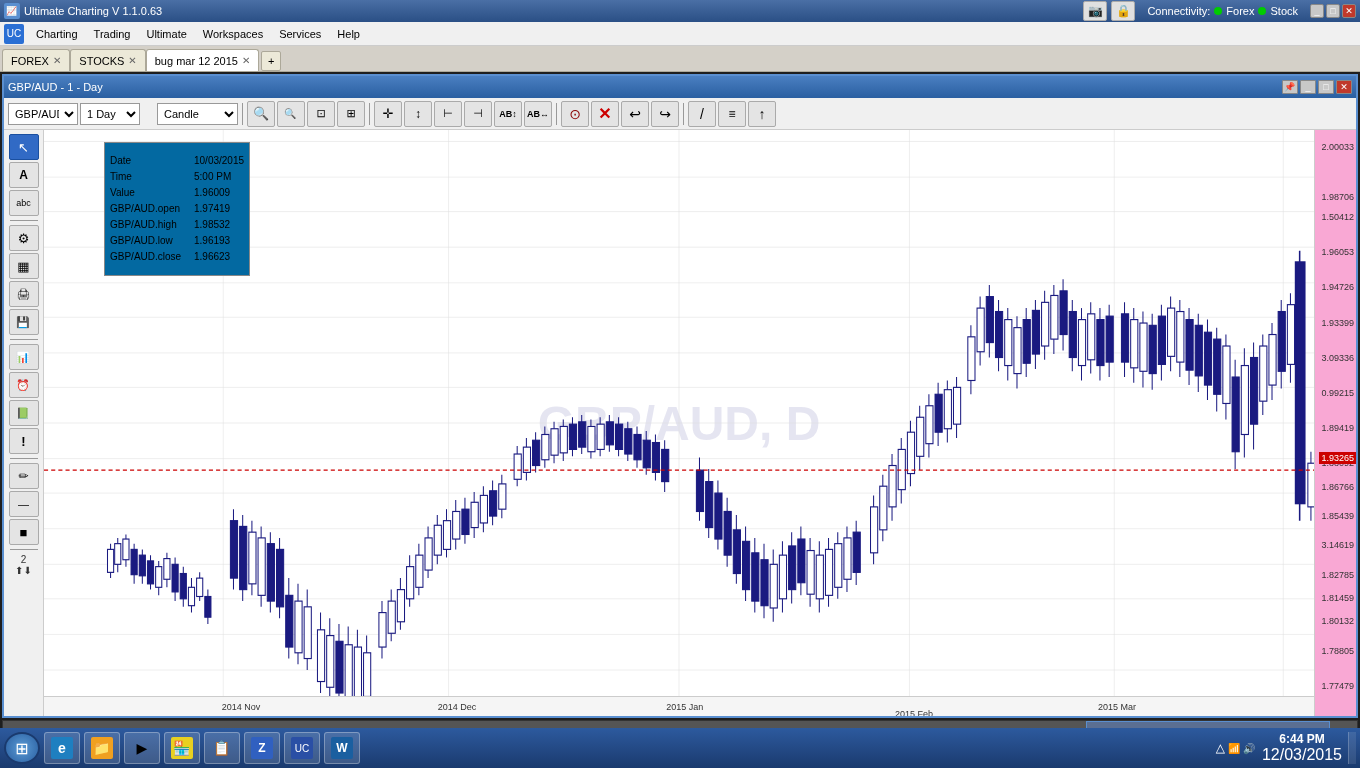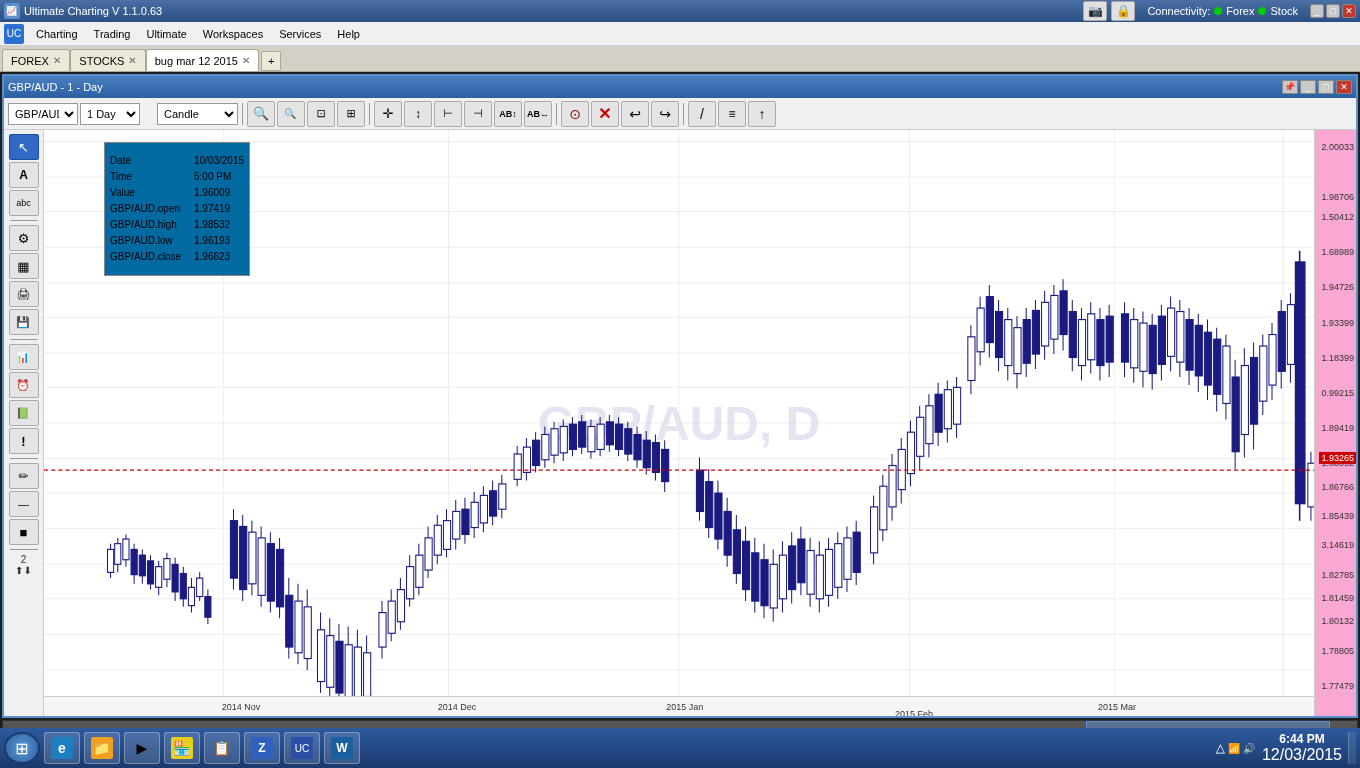--- a/index.html
+++ b/index.html
@@ -831,26 +831,26 @@
         <div style="position:absolute;left:49%;font-size:9px;color:#333;">2015 Jan</div>
         <div style="position:absolute;left:67%;font-size:9px;color:#333;margin-top:14px;">2015 Feb</div>
         <div style="position:absolute;left:83%;font-size:9px;color:#333;">2015 Mar</div>
       </div>
     </div>
 
     <div class="price-axis" style="position:relative;width:42px;background:#f9a8d4;border-left:1px solid #ccc;font-size:9px;">
       <div class="price-label" style="top:2%;">2.00033</div>
       <div class="price-label" style="top:8%;margin-top:15px;">1.98706</div>
       <div class="price-label" style="top:14%;">1.50412</div>
-      <div class="price-label" style="top:20%;">1.68989</div>
+      <div class="price-label" style="top:20%;">1.96053</div>
       <div class="price-label" style="top:26%;">1.94726</div>
       <div class="price-label" style="top:32%;">1.93399</div>
 
       <div style="position:absolute;right:0;top:55%;background:#cc0000;color:white;font-size:9px;padding:1px 2px;z-index:5;white-space:nowrap;margin-left:16px;">1.93265</div>
-      <div class="price-label" style="top:38%;">1.18399</div>
+      <div class="price-label" style="top:38%;">3.09336</div>
       <div class="price-label" style="top:44%;">0.99215</div>
       <div class="price-label" style="top:50%;">1.89419</div>
       <div class="price-label" style="top:56%;">1.88092</div>
       <div class="price-label" style="top:60%;">1.86766</div>
       <div class="price-label" style="top:65%;">1.85439</div>
       <div class="price-label" style="top:70%;">3.14619</div>
       <div class="price-label" style="top:75%;">1.82785</div>
       <div class="price-label" style="top:79%;">1.81459</div>
       <div class="price-label" style="top:83%;">1.80132</div>
       <div class="price-label" style="top:88%;">1.78805</div>

